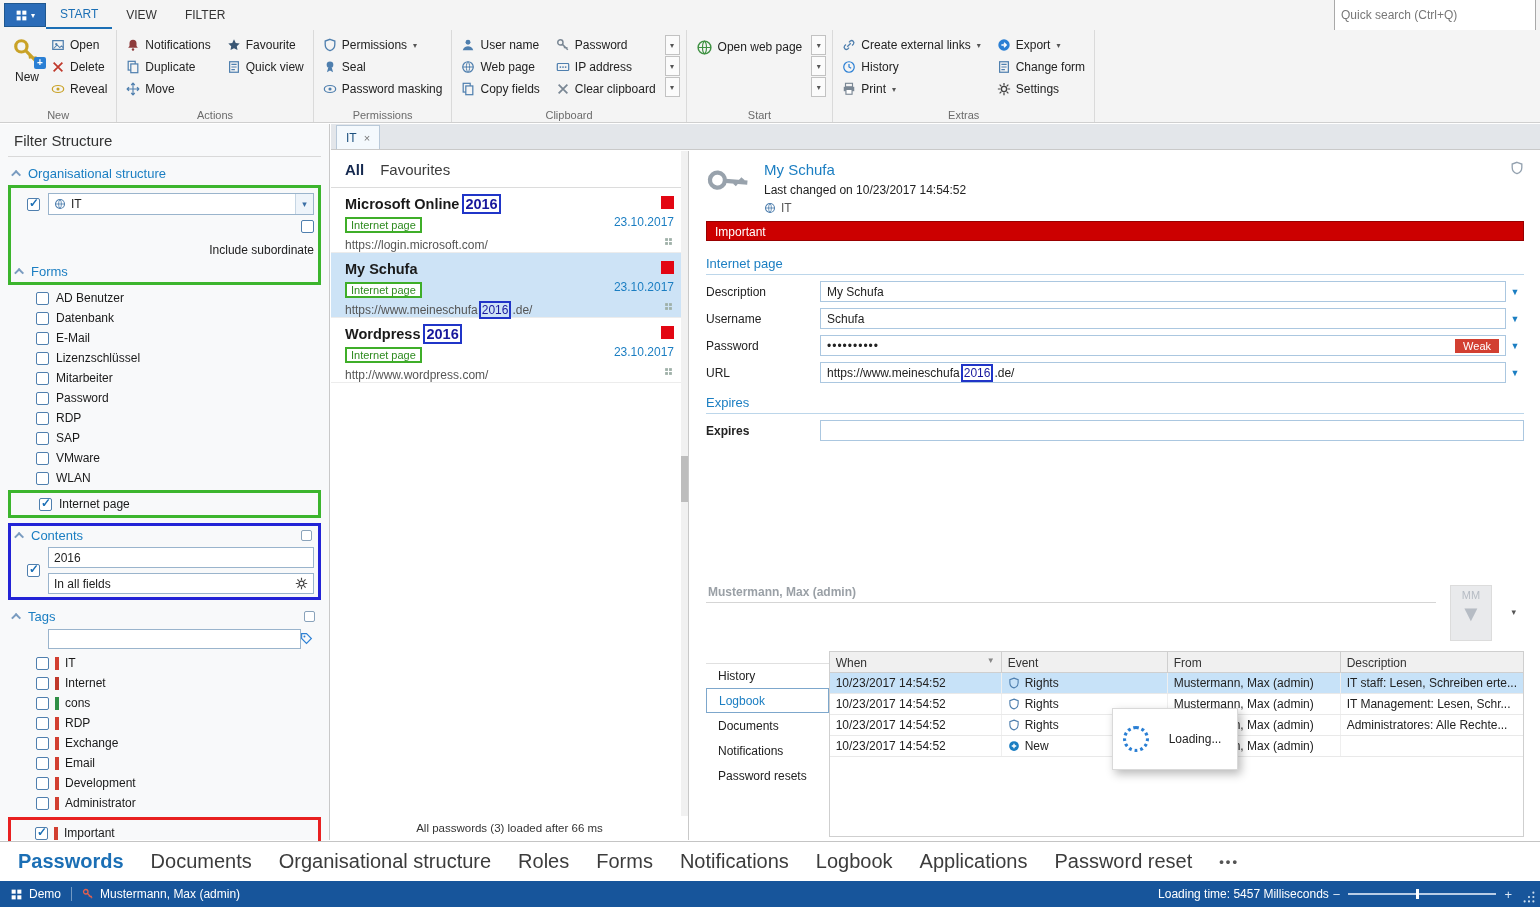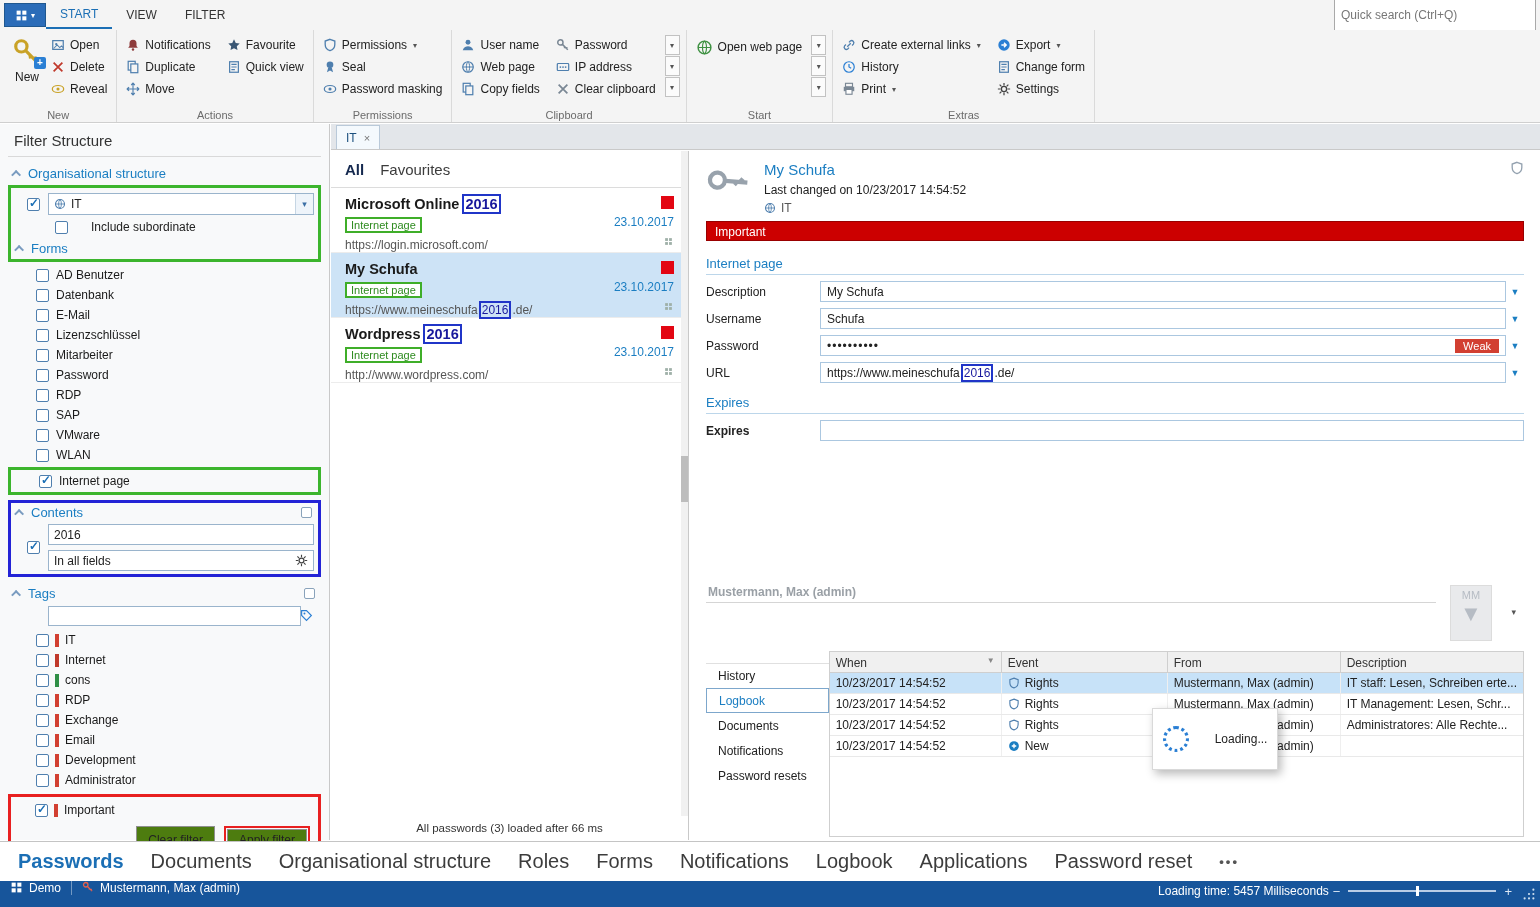--- a/index.html
+++ b/index.html
@@ -43,21 +43,21 @@
   .chev { width:7px; height:7px; border-left:2px solid #7a9cc0; border-top:2px solid #7a9cc0; transform:rotate(45deg) translateY(2px); flex:0 0 auto; }
   .cb { width:13px; height:13px; border:1px solid #4f7fae; background:#fff; border-radius:2px; position:relative; flex:0 0 auto; }
   .cb.checked::after { content:"✓"; position:absolute; left:1px; top:-3px; color:#1b6fb5; font-size:12px; font-weight:bold; }
   .cb.small { width:11px; height:11px; margin-left:auto; border-color:#8aa3bb; }
   .ann-green { border:3px solid #3cb52d; margin:4px 0 0 0; padding:3px 4px; }
   .ann-blue  { border:3px solid #2323d6; margin:5px 0 0 0; padding:2px 4px; }
   .ann-red   { border:3px solid #e82020; margin:4px 0 0 0; padding:3px 4px; }
   .orgrow { display:flex; align-items:center; gap:8px; margin:2px 0 0 12px; }
   .combo { flex:1; height:22px; border:1px solid #9ab4cc; background:#fff; display:flex; align-items:center; gap:5px; padding-left:5px; }
   .combobtn { margin-left:auto; width:18px; height:100%; border-left:1px solid #c6d6e4; background:#eef4fa; color:#3a6ea5; font-size:9px; display:flex; align-items:center; justify-content:center; }
-  .subrow { display:flex; align-items:center; gap:23px; margin:5px 0 2px 40px; color:#222; }
+  .subrow { display:flex; align-items:flex-end; gap:10px; margin:5px 0 2px 40px; color:#222;flex-direction:column; }
   .flist { margin:3px 0 0 28px; }
   .fitem { display:flex; align-items:center; gap:7px; height:20px; color:#1a1a1a; }
   .fitem-hl { display:flex; align-items:center; gap:7px; height:18px; color:#1a1a1a; margin-left:24px; }
   .crow { display:flex; gap:8px; margin:1px 0 1px 12px; align-items:center; }
   .ccol { flex:1; display:flex; flex-direction:column; gap:5px; }
   .cinput { height:21px; border:1px solid #9ab4cc; background:#fff; font-family:inherit; font-size:12px; padding:0 5px; width:100%; color:#222; }
   .scope { height:21px; border:1px solid #9ab4cc; background:#fff; display:flex; align-items:center; padding:0 5px; color:#222; }
   .scope svg { margin-left:auto; width:13px; height:13px; color:#444; }
   .tagsearch { position:relative; margin:5px 0 3px 40px; }
   .tagsearch input { width:253px; height:20px; border:1px solid #9ab4cc; background:#fff; font-family:inherit; font-size:12px; padding:0 22px 0 5px; }
@@ -129,32 +129,32 @@
   .lbtable { flex:1; position:relative; border:1px solid #cfcfcf; background:#fff; }
   .thead { display:flex; height:21px; background:#f0f0f0; border-bottom:1px solid #cfcfcf; }
   .th { border-right:1px solid #cfcfcf; padding:4px 6px; font-size:12px; color:#333; display:flex; align-items:flex-start; position:relative; }
   .th .sortdd { margin-left:auto; font-size:8px; color:#888; }
   .trow { display:flex; height:21px; border-bottom:1px solid #e9e9e9; background:#fff; }
   .trow.sel { background:#c7e2f8; }
   .td { border-right:1px solid #efefef; padding:0 6px; font-size:12px; color:#222; display:flex; align-items:center; gap:5px; white-space:nowrap; overflow:hidden; }
   .w-when{width:172px;flex:0 0 auto}.w-event{width:166px;flex:0 0 auto}.w-from{width:173px;flex:0 0 auto}.w-desc{flex:1}
   .evicon { width:12px; height:12px; color:#4f7fae; flex:0 0 auto; }
   .evicon.plus { color:#1b7ec2; }
-  .loadbox { position:absolute; left:282px; top:56px; width:126px; height:62px; background:#fff; border:1px solid #d9d9d9; box-shadow:3px 4px 9px rgba(0,0,0,.28); display:flex; align-items:center; gap:26px; padding:0 10px;margin-left:40px; }
+  .loadbox { position:absolute; left:282px; top:56px; width:126px; height:62px; background:#fff; border:1px solid #d9d9d9; box-shadow:3px 4px 9px rgba(0,0,0,.28); display:flex; align-items:center; gap:20px; padding:0 10px; }
   .spin { width:26px; height:26px; border-radius:50%; border:3px dotted #2a7fd4; animation:rot 1.1s linear infinite; flex:0 0 auto; }
   @keyframes rot { to { transform:rotate(360deg); } }
 
   
   #bottomnav { position:absolute; left:0; top:841px; width:1540px; height:40px; background:#fff; border-top:1px solid #c4c4c4; display:flex; align-items:center; gap:27px; padding:0 18px; }
   .navitem { font-size:20px; color:#3c3c3c; white-space:nowrap; }
   .navitem.active { color:#1b6fb5; font-weight:bold; }
   .navmore { font-size:13px; color:#555; font-weight:bold; letter-spacing:2px; }
 
   
-  #statusbar { position:absolute; left:0; top:881px; width:1540px; height:26px; display:flex; align-items:flex-start; color:#fff; font-size:12px; }
+  #statusbar { position:absolute; left:0; top:881px; width:1540px; height:26px; display:flex; align-items:center; color:#fff; font-size:12px; }
   .sbicon { width:13px; height:13px; color:#fff; margin-left:10px; }
   .sbtext { margin-left:6px; }
   .sbdiv { width:1px; height:14px; background:rgba(255,255,255,.4); margin:0 10px; }
   .sbkey { width:12px; height:12px; color:#e8604c; }
   .sbright { margin-left:auto; display:flex; align-items:center; }
   .slminus,.slplus { font-size:13px; color:#dce8f5; padding:0 4px; }
   .sltrack { width:148px; height:2px; background:#b9cde6; position:relative; margin:0 4px; }
   .slthumb { position:absolute; left:46%; top:-4px; width:3px; height:10px; background:#fff; }
   .grip { width:14px; height:14px; margin:6px 4px 0 6px; color:#cfe0f0; }
 </style>

